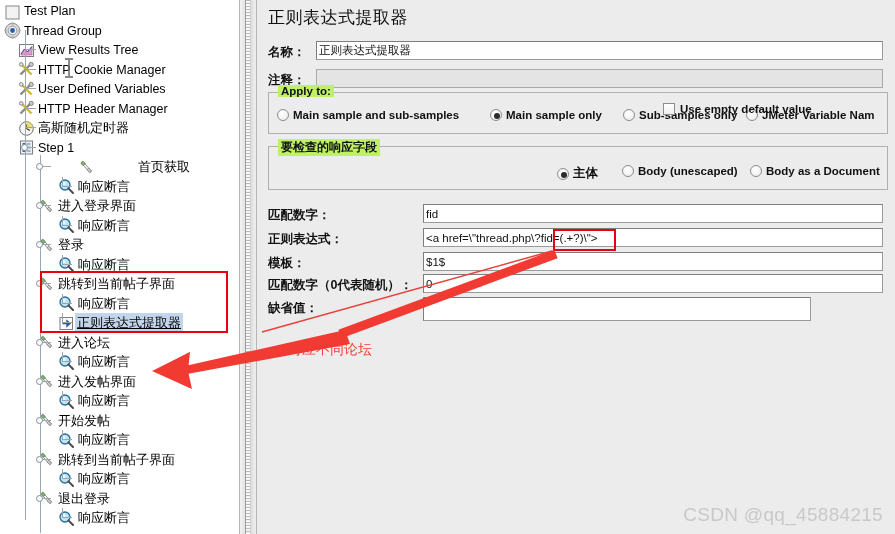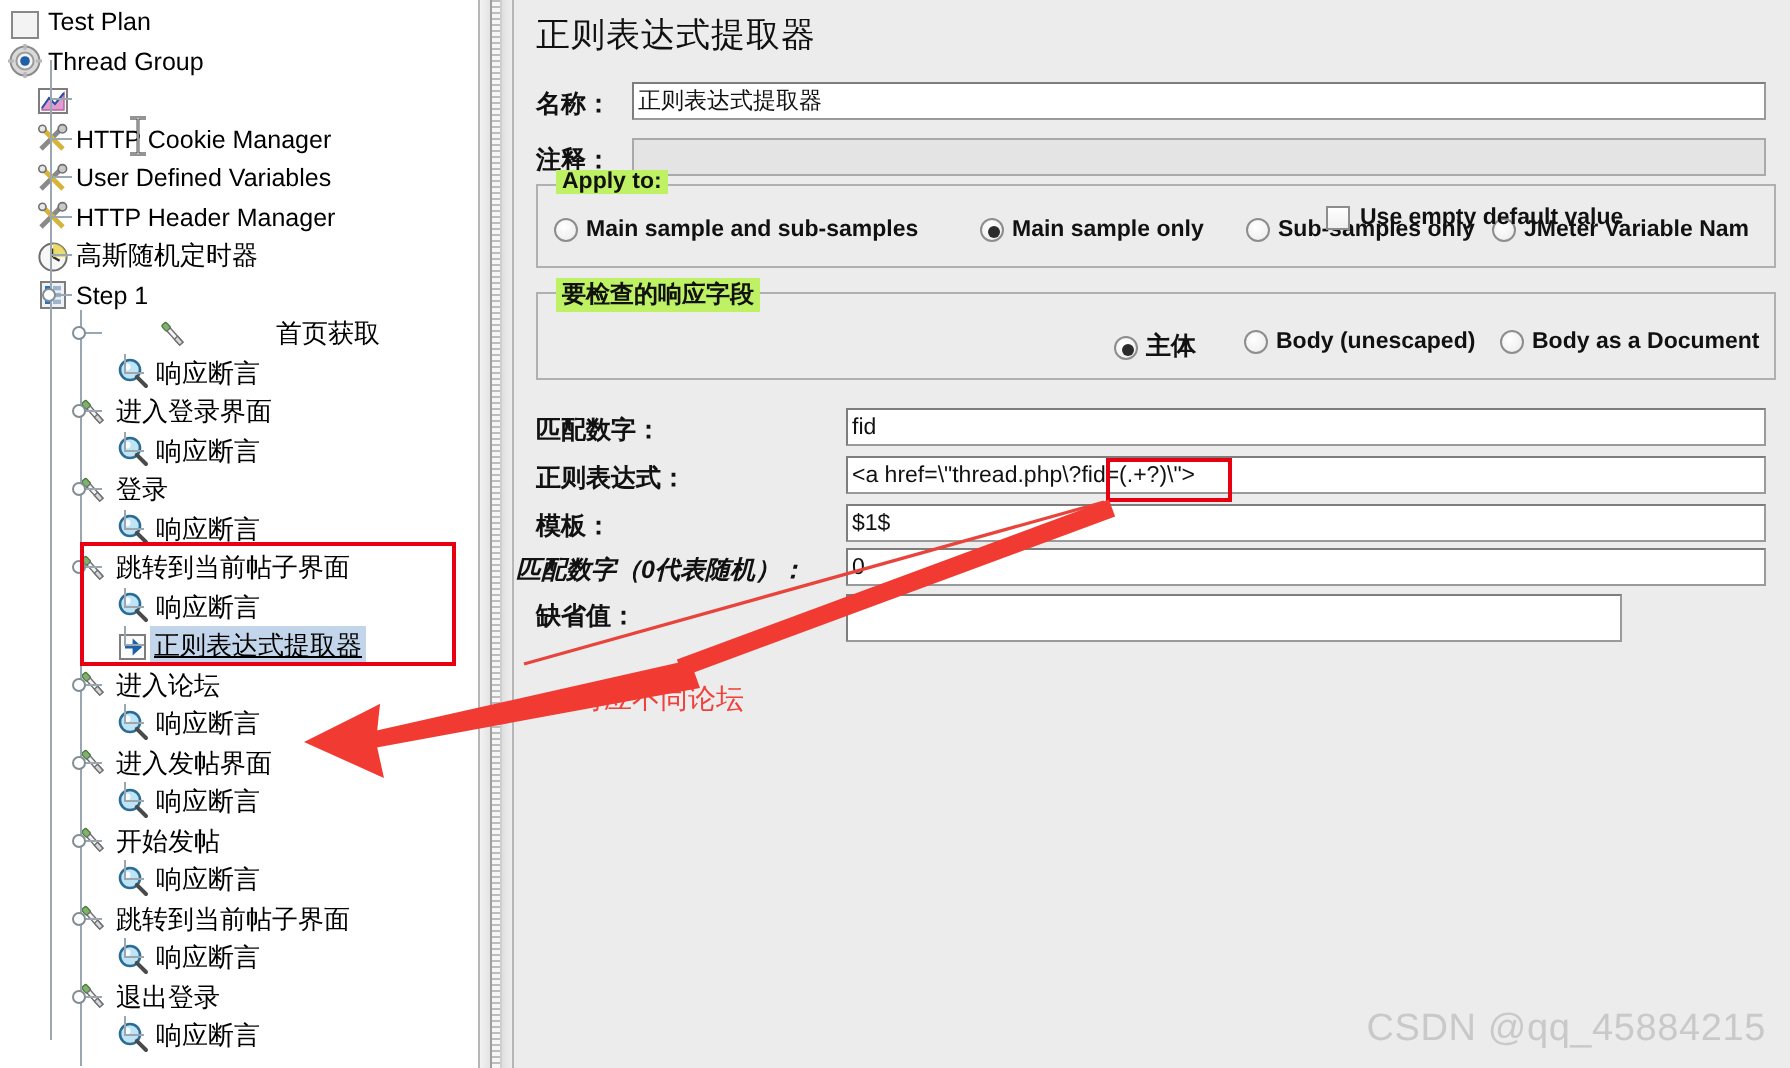--- a/index.html
+++ b/index.html
@@ -250,20 +250,21 @@
             </svg></span>
           <span class="tree-label">Thread Group</span>
         </div>
         <div class="tree-row" style="position: absolute; left: 0px; top: 40px; width: 239px;">
           <span style="display: inline-block; width: 18px; flex: 0 0 18px;"></span>
           <span class="ico"><svg width="17" height="17" viewBox="0 0 17 17">
               <rect x="1.5" y="2.5" width="14" height="12" fill="#fff" stroke="#7d7d7d"></rect>
               <path d="M3,12 L6.5,7 L9.5,10 L14,4.5 L14,13 L3,13 Z" fill="#e39ad0" stroke="#b5639e" stroke-width="0.7"></path>
               <path d="M3,12 L6.5,7 L9.5,10 L14,4.5" stroke="#2a4fa5" fill="none" stroke-width="1"></path>
             </svg></span>
+          <span class="tree-label">View Results Tree</span>
         </div>
         <div class="tree-row" style="position: absolute; left: 0px; top: 59.5px; width: 239px;">
           <span style="display: inline-block; width: 18px; flex: 0 0 18px;"></span>
           <span class="ico"><svg width="17" height="17" viewBox="0 0 17 17">
               <g stroke="#5a5a5a" stroke-width="1.2">
                 <line x1="2.5" y1="13.5" x2="12.5" y2="3.5" stroke="#8a8a8a" stroke-width="2.4"></line>
                 <line x1="3.5" y1="3.5" x2="13.5" y2="13.5" stroke="#d6b43a" stroke-width="2.4"></line>
               </g>
               <circle cx="13.2" cy="3.4" r="2.1" fill="#c9c9c9" stroke="#6f6f6f" stroke-width="0.8"></circle>
               <circle cx="3.2" cy="3.4" r="1.8" fill="#e7e7e7" stroke="#6f6f6f" stroke-width="0.8"></circle>
@@ -622,21 +623,21 @@
         </div>
         <input class="txt" value="fid" style="left: 165px; top: 204px; width: 460px;">
         <div class="form-row" style="left: 10px; top: 229px;">
           <span class="form-label">正则表达式：</span>
         </div>
         <input class="txt" value="&lt;a href=\&quot;thread.php\?fid=(.+?)\&quot;&gt;" style="left: 165px; top: 228px; width: 460px;">
         <div class="form-row" style="left: 10px; top: 253px;">
           <span class="form-label">模板：</span>
         </div>
         <input class="txt" value="$1$" style="left: 165px; top: 252px; width: 460px;">
-        <div class="form-row" style="left: 0; top: 275px; font-style: italic;">
+        <div class="form-row" style="left: 10px; top: 275px;">
           <span class="form-label">匹配数字（0代表随机）：</span>
         </div>
         <input class="txt" value="0" style="left: 165px; top: 274px; width: 460px;">
         <div class="form-row" style="left: 10px; top: 298px;">
           <span class="form-label">缺省值：</span>
         </div>
         <input class="txt" style="left: 165px; top: 297px; width: 388px; height: 24px;">
       </div>
 
     <div class="checkbox-item" style="left:405px; top:103px;" id="use-empty-default">

